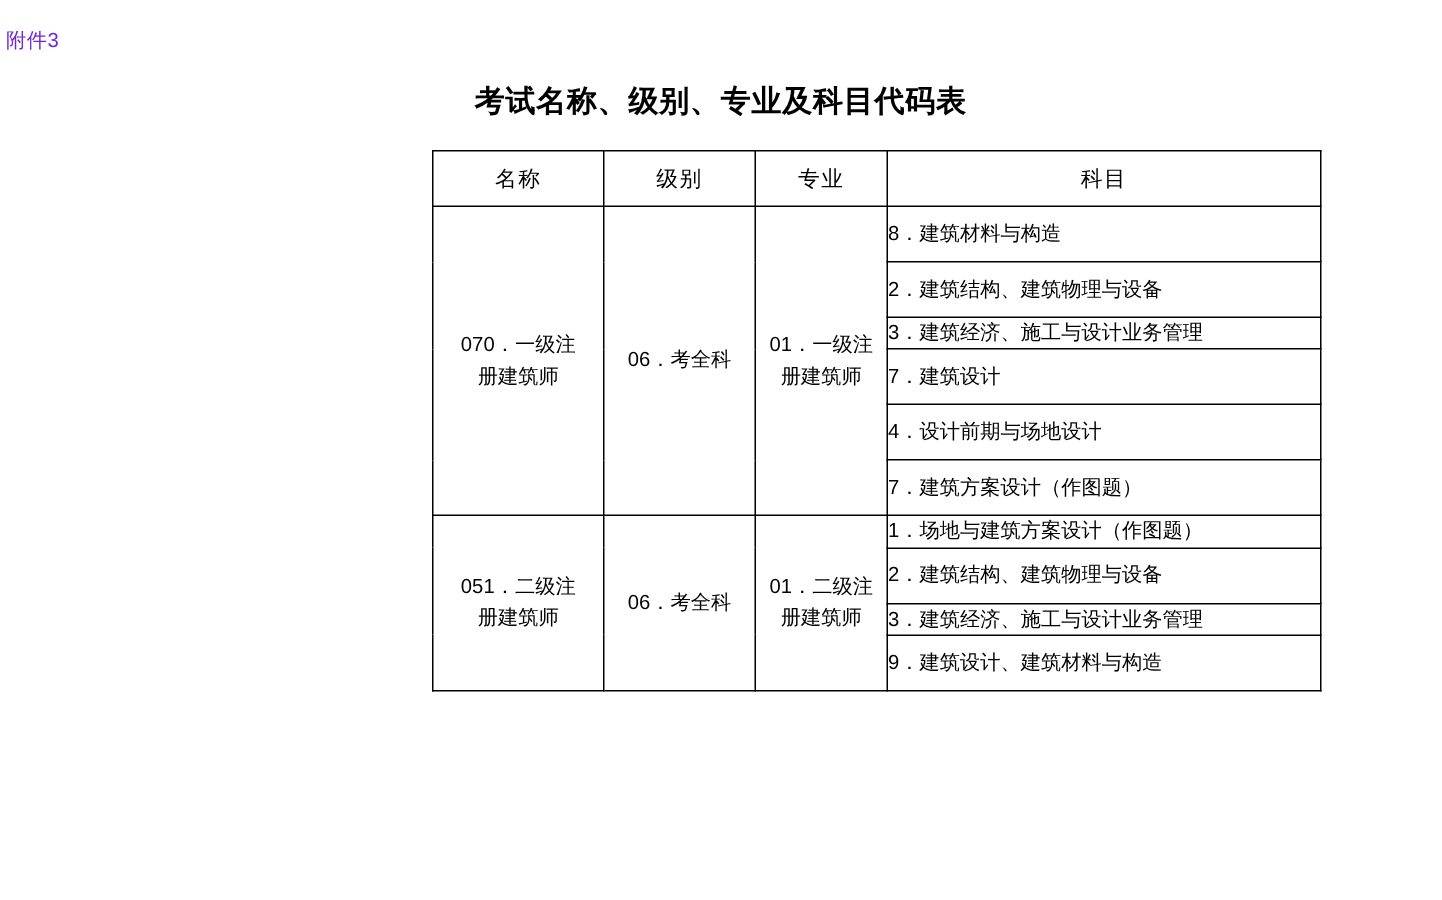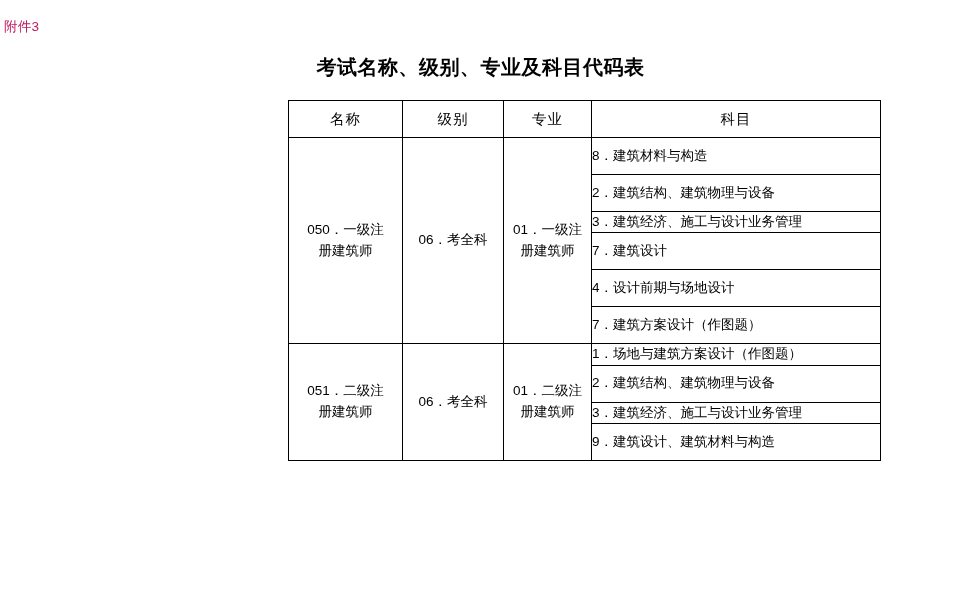--- a/index.html
+++ b/index.html
@@ -13,21 +13,21 @@
     font-family: "Liberation Sans", sans-serif;
     color: #000000;
     overflow: hidden;
     position: relative;
   }
   .attachment-label {
     position: absolute;
     left: 4px;
     top: 18px;
     font-size: 13.5px;
-    color: #be185d;
+    color: #6d28d9;
     letter-spacing: 0.3px;
   }
   .doc-title {
     position: absolute;
     left: 0;
     top: 54px;
     width: 961px;
     text-align: center;
     font-size: 20px;
     font-weight: bold;
@@ -97,21 +97,21 @@
         <th class="head-cell">名称</th>
         <th class="head-cell">级别</th>
         <th class="head-cell">专业</th>
         <th class="head-cell">科目</th>
       </tr>
     </thead>
     <tbody>
 
       <tr class="row-h-1">
         <td class="center-cell" rowspan="6">
-          <span class="ln">050．一级注</span>
+          <span class="ln">070．一级注</span>
           <span class="ln">册建筑师</span>
         </td>
         <td class="center-cell" rowspan="6">06．考全科</td>
         <td class="center-cell" rowspan="6">
           <span class="ln">01．一级注</span>
           <span class="ln">册建筑师</span>
         </td>
         <td class="subject-cell">8．建筑材料与构造</td>
       </tr>
       <tr class="row-h-1">

